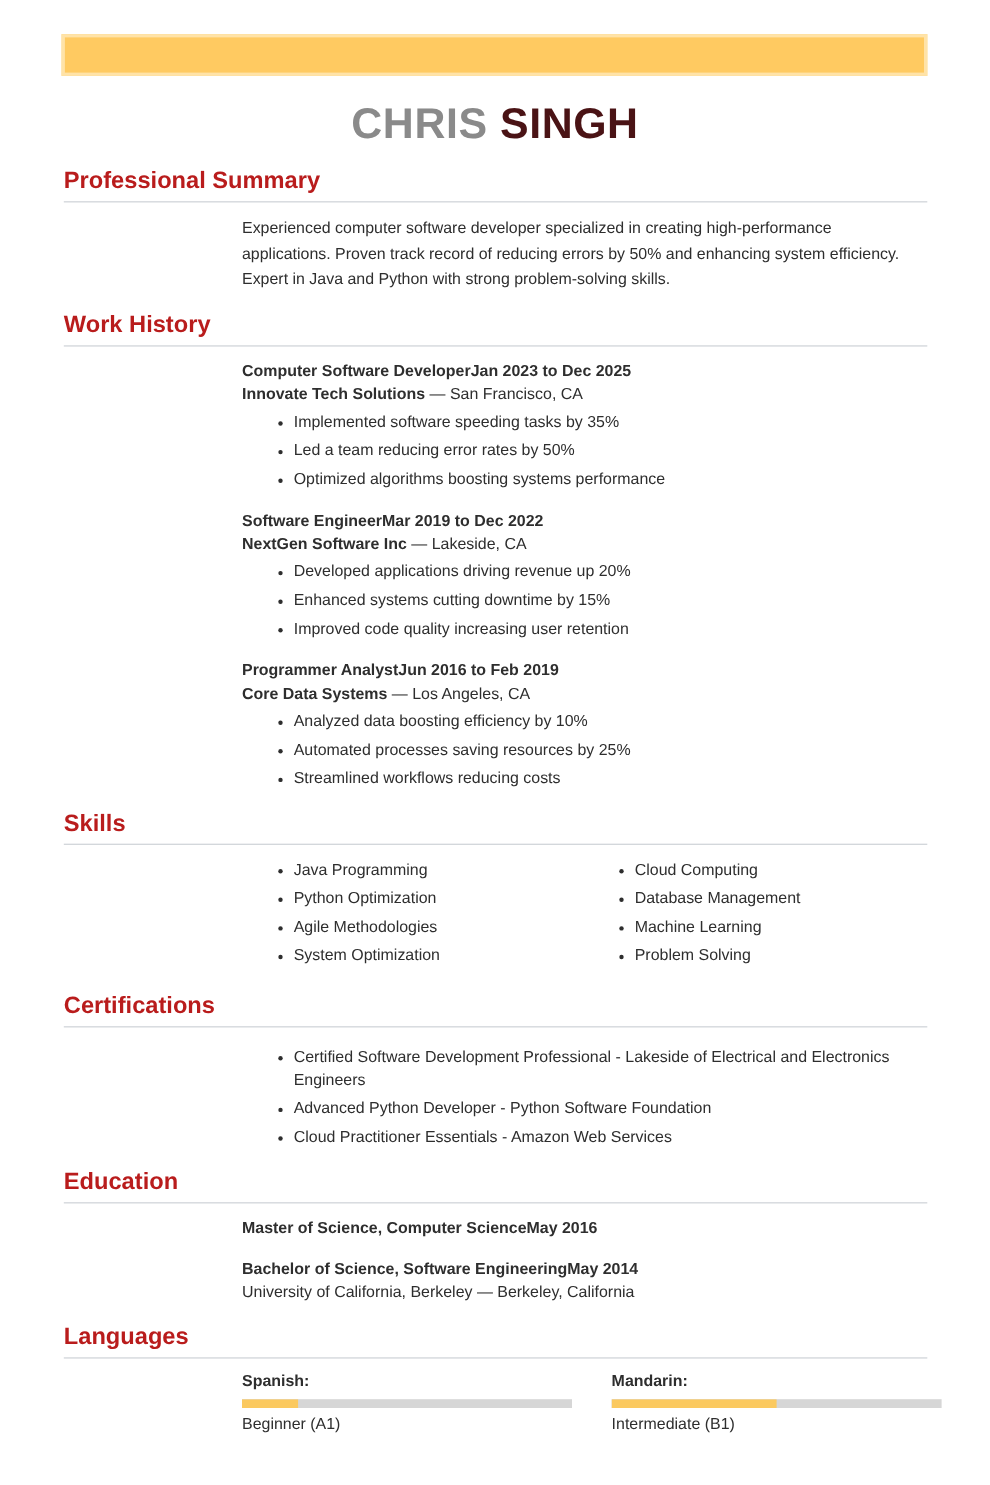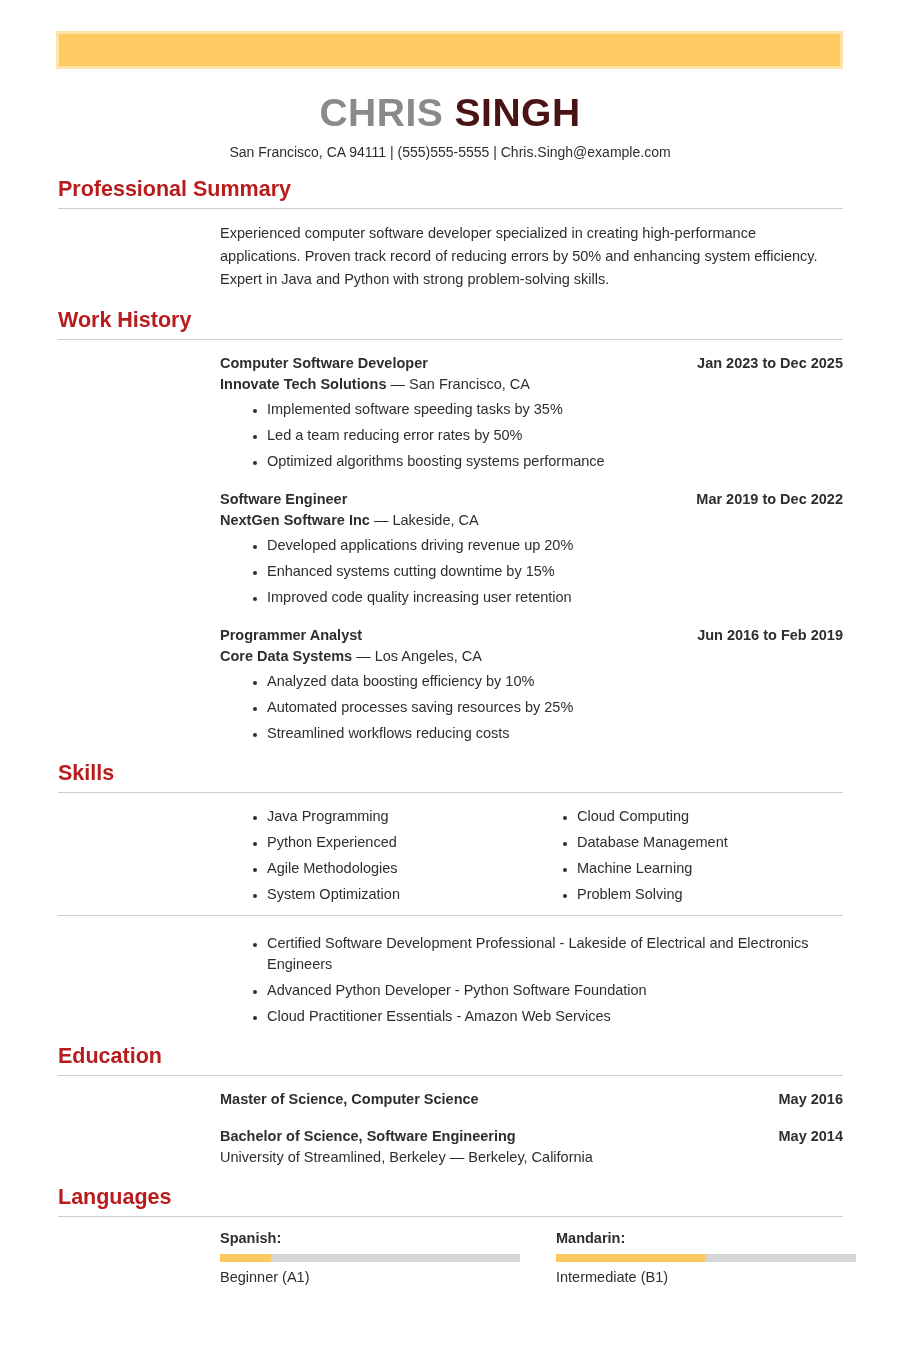--- a/index.html
+++ b/index.html
@@ -34,21 +34,21 @@
   .rule {
     border: none; border-top: 1px solid #c9ced3;
     margin: 5px 0 0 0;
   }
   .section-body { margin-left: 162px; padding-top: 13px; }
 
   .summary-text { font-size: 14.5px; line-height: 1.6; max-width: 600px; }
 
   .job { margin-bottom: 17px; }
   .job:last-child { margin-bottom: 0; }
-  .row-split { display: flex; justify-content: space-between; align-items: baseline; }
+  .row-split { display: flex; justify-content: flex-start; align-items: baseline; }
   .job-title, .degree { font-size: 14.5px; font-weight: 700; line-height: 1.45; }
   .date { font-size: 14.5px; font-weight: 700; white-space: nowrap; }
   .company-line, .school-line { font-size: 14.5px; line-height: 1.45; }
   .company, .bold { font-weight: 700; }
 
   ul.bullets { list-style: disc; padding-left: 47px; margin-top: 4px; }
   ul.bullets li { font-size: 14.5px; line-height: 1.45; margin-bottom: 5px; }
   ul.bullets li::marker { font-size: 12px; }
 
   .skills-grid { display: flex; }
@@ -75,21 +75,20 @@
 </head>
 <body>
 
 <div class="topbar"></div>
 
 <div class="header">
   <div class="name">
     <span class="first">CHRIS</span>
     <span class="last">SINGH</span>
   </div>
-  <div class="contact">San Francisco, CA 94111 | (555)555-5555 | Chris.Singh@example.com</div>
 </div>
 
 <div class="section">
   <div class="section-heading">Professional Summary</div>
   <hr class="rule">
   <div class="section-body">
     <p class="summary-text">Experienced computer software developer specialized in creating high-performance applications. Proven track record of reducing errors by 50% and enhancing system efficiency. Expert in Java and Python with strong problem-solving skills.</p>
   </div>
 </div>
 
@@ -152,35 +151,36 @@
   </div>
 </div>
 
 <div class="section">
   <div class="section-heading">Skills</div>
   <hr class="rule">
   <div class="section-body">
     <div class="skills-grid">
       <ul class="bullets">
         <li>Java Programming</li>
-        <li>Python Experienced</li>
+        <li>Python Optimization</li>
         <li>Agile Methodologies</li>
         <li>System Optimization</li>
       </ul>
       <ul class="bullets">
         <li>Cloud Computing</li>
         <li>Database Management</li>
         <li>Machine Learning</li>
         <li>Problem Solving</li>
       </ul>
     </div>
   </div>
 </div>
 
 <div class="section">
+  <div class="section-heading">Certifications</div>
   <hr class="rule">
   <div class="section-body">
     <ul class="bullets cert-list">
       <li>Certified Software Development Professional - Lakeside of Electrical and Electronics Engineers</li>
       <li>Advanced Python Developer - Python Software Foundation</li>
       <li>Cloud Practitioner Essentials - Amazon Web Services</li>
     </ul>
   </div>
 </div>
 
@@ -195,21 +195,21 @@
         <span class="date">May 2016</span>
       </div>
     </div>
 
     <div class="edu-entry">
       <div class="row-split">
         <span class="degree">Bachelor of Science, Software Engineering</span>
         <span class="date">May 2014</span>
       </div>
       <div class="school-line">
-        <span>University of Streamlined, Berkeley</span>
+        <span>University of California, Berkeley</span>
         <span>—</span>
         <span>Berkeley, California</span>
       </div>
     </div>
 
   </div>
 </div>
 
 <div class="section">
   <div class="section-heading">Languages</div>

